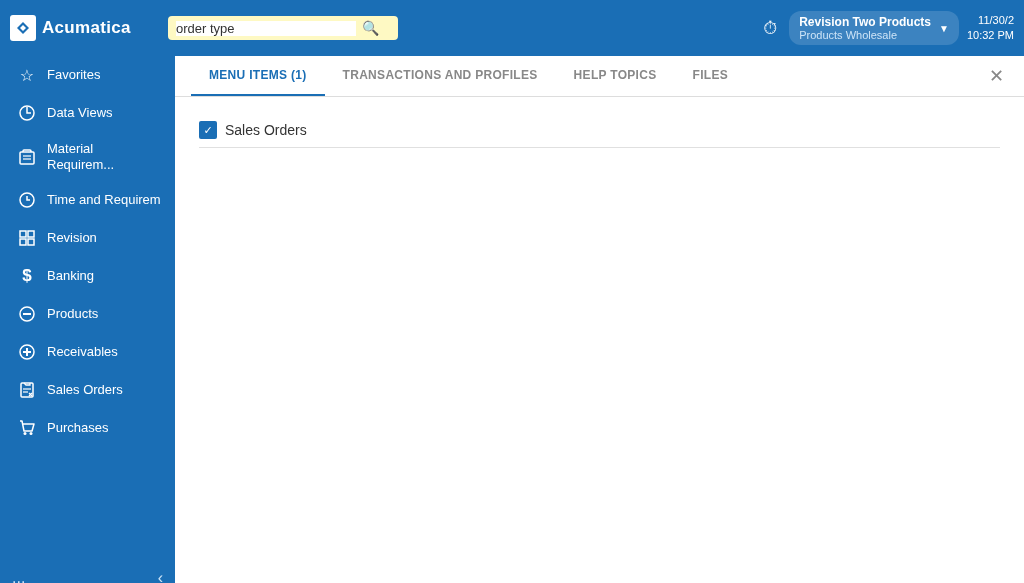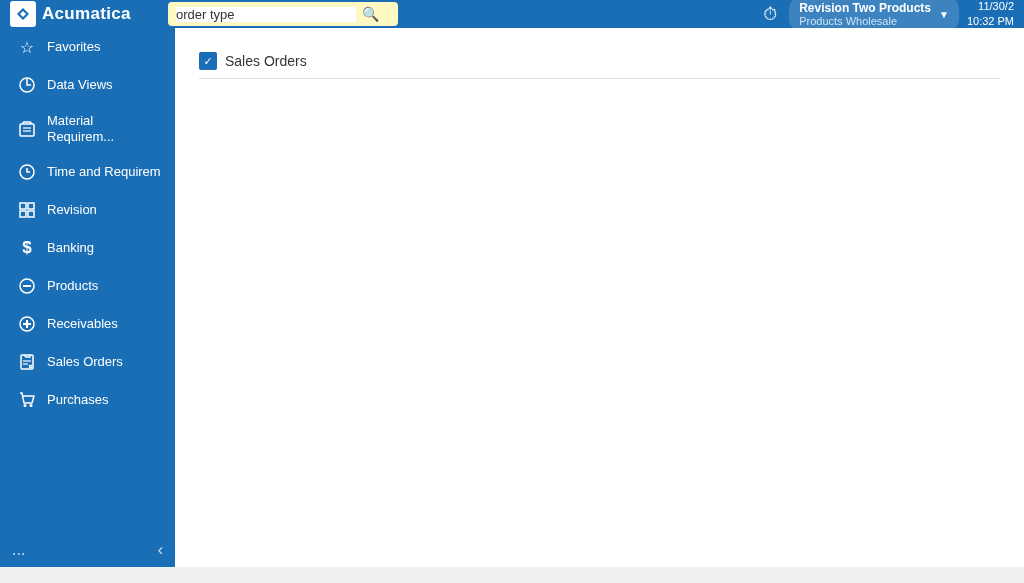--- a/index.html
+++ b/index.html
@@ -3,21 +3,21 @@
   <meta charset="utf-8">
   <style>
     * { margin: 0; padding: 0; box-sizing: border-box; }
     body { font-family: 'Segoe UI', Arial, sans-serif; width: 1024px; height: 583px; overflow: hidden; background: #f0f0f0; }
 
     
     .top-bar {
       display: flex;
       align-items: center;
       background: #1a6eb5;
-      height: 28px;
+      height: 56px;
       padding: 0 10px;
       gap: 8px;
     }
     .logo-area {
       display: flex;
       align-items: center;
       gap: 6px;
       min-width: 150px;
     }
     .logo-icon {
@@ -348,20 +348,28 @@
     </div>
 
     <div class="sidebar-bottom">
       <span class="sidebar-dots">...</span>
       <span class="sidebar-collapse">‹</span>
     </div>
   </div>
 
   <div class="content-area">
 
+    <div class="tabs-bar">
+      <div class="tab active">MENU ITEMS (1)</div>
+      <div class="tab">TRANSACTIONS AND PROFILES</div>
+      <div class="tab">HELP TOPICS</div>
+      <div class="tab">FILES</div>
+      <div class="tab-spacer"></div>
+      <span class="close-btn">✕</span>
+    </div>
 
     <div class="search-results">
 
       <div class="result-section-header">
         <div class="check-icon"></div>
         <span class="result-section-title">Sales Orders</span>
       </div>
 
     </div>
 

